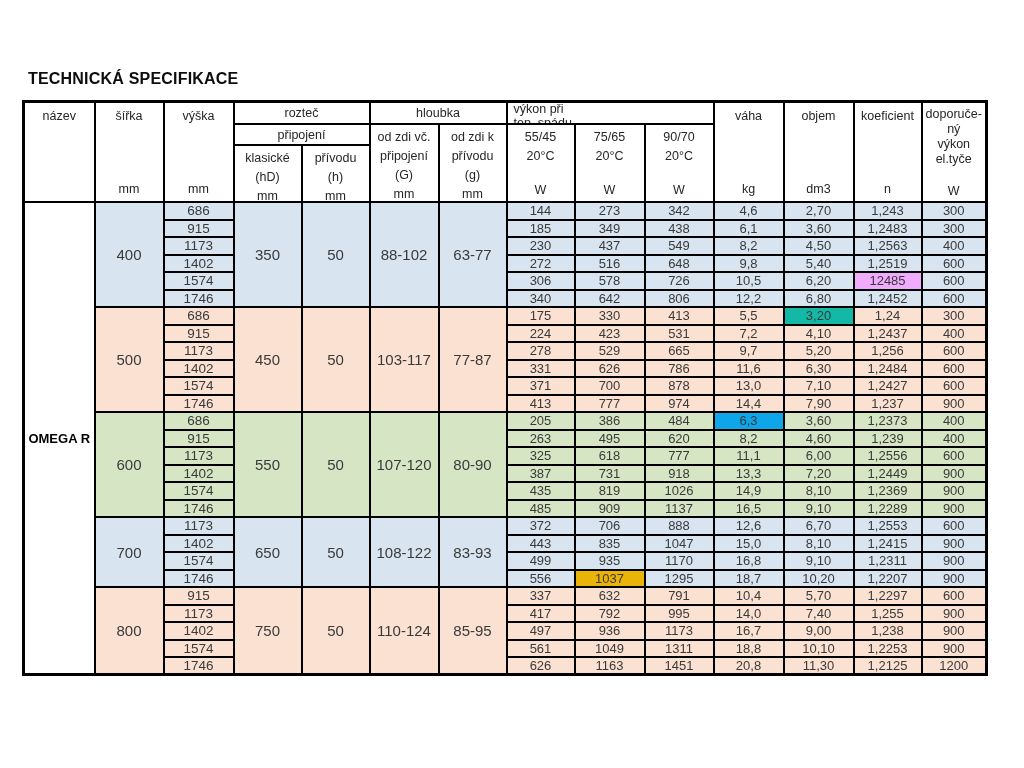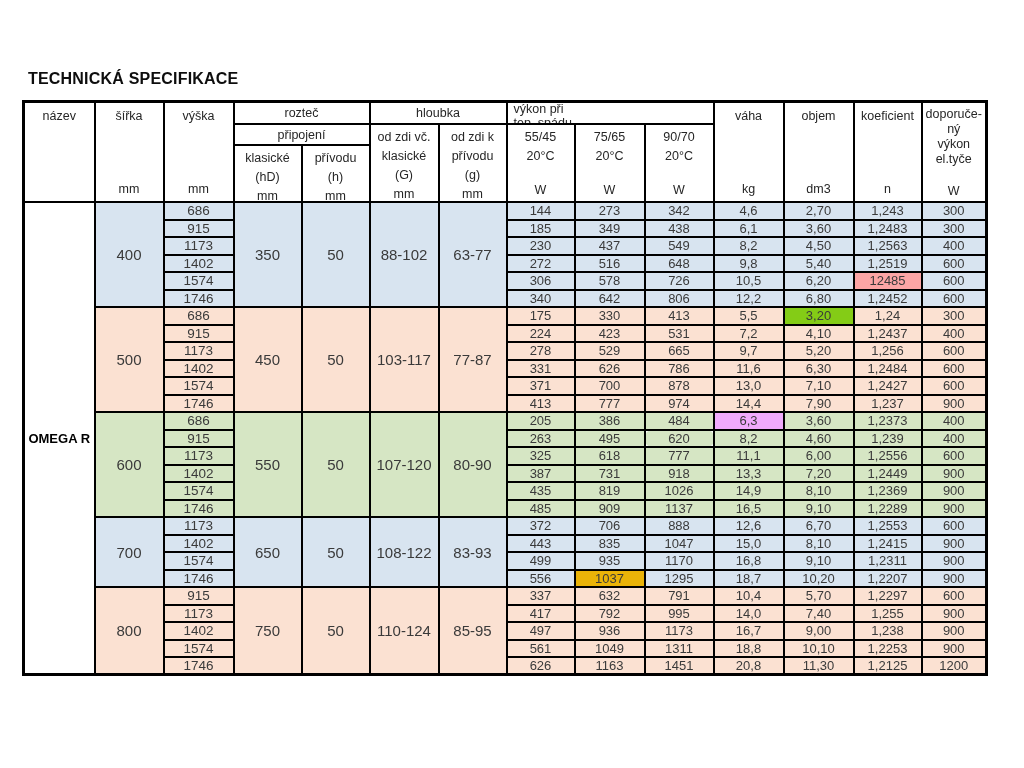--- a/index.html
+++ b/index.html
@@ -100,21 +100,21 @@
         <div class="vwrap h-full tight"><span class="top">doporuče-
 ný
 výkon
 el.tyče</span><span class="bot">W</span></div>
       </th>
     </tr>
     <tr class="hr2">
       <th colspan="2" class="leftlab">připojení</th>
       <th rowspan="2">
         <div class="vwrap h-two"><span class="top">od zdi vč.
-klasické
+připojení
 (G)</span><span class="bot">mm</span></div>
       </th>
       <th rowspan="2">
         <div class="vwrap h-two"><span class="top">od zdi k
 přívodu
 (g)</span><span class="bot">mm</span></div>
       </th>
       <th rowspan="2">
         <div class="vwrap h-two"><span class="top">55/45
 20°C</span><span class="bot">W</span></div>
@@ -186,21 +186,21 @@
         <td style="background: rgb(216, 228, 240);">1,2519</td>
         <td style="background: rgb(216, 228, 240);">600</td>
       </tr>
       <tr>
         <td class="height-cell" style="background: rgb(216, 228, 240);">1574</td>
         <td style="background: rgb(216, 228, 240);">306</td>
         <td style="background: rgb(216, 228, 240);">578</td>
         <td style="background: rgb(216, 228, 240);">726</td>
         <td style="background: rgb(216, 228, 240);">10,5</td>
         <td style="background: rgb(216, 228, 240); text-align: center;">6,20</td>
-        <td style="background: #fca5a5;">12485</td>
+        <td style="background: #f0abfc;">12485</td>
         <td style="background: rgb(216, 228, 240);">600</td>
       </tr>
       <tr>
         <td class="height-cell" style="background: rgb(216, 228, 240);">1746</td>
         <td style="background: rgb(216, 228, 240);">340</td>
         <td style="background: rgb(216, 228, 240);">642</td>
         <td style="background: rgb(216, 228, 240);">806</td>
         <td style="background: rgb(216, 228, 240);">12,2</td>
         <td style="background: rgb(216, 228, 240);">6,80</td>
         <td style="background: rgb(216, 228, 240);">1,2452</td>
@@ -210,21 +210,21 @@
         <td class="merged" rowspan="6" style="background: rgb(251, 225, 210);">500</td>
         <td class="height-cell" style="background: rgb(251, 225, 210);">686</td>
         <td class="merged" rowspan="6" style="background: rgb(251, 225, 210);">450</td>
         <td class="merged" rowspan="6" style="background: rgb(251, 225, 210);">50</td>
         <td class="merged" rowspan="6" style="background: rgb(251, 225, 210);">103-117</td>
         <td class="merged" rowspan="6" style="background: rgb(251, 225, 210);">77-87</td>
         <td style="background: rgb(251, 225, 210);">175</td>
         <td style="background: rgb(251, 225, 210);">330</td>
         <td style="background: rgb(251, 225, 210);">413</td>
         <td style="background: rgb(251, 225, 210);">5,5</td>
-        <td style="background: #84cc16;">3,20</td>
+        <td style="background: #14b8a6;">3,20</td>
         <td style="background: rgb(251, 225, 210);">1,24</td>
         <td style="background: rgb(251, 225, 210);">300</td>
       </tr>
       <tr>
         <td class="height-cell" style="background: rgb(251, 225, 210);">915</td>
         <td style="background: rgb(251, 225, 210);">224</td>
         <td style="background: rgb(251, 225, 210);">423</td>
         <td style="background: rgb(251, 225, 210);">531</td>
         <td style="background: rgb(251, 225, 210);">7,2</td>
         <td style="background: rgb(251, 225, 210);">4,10</td>
@@ -274,21 +274,21 @@
       <tr>
         <td class="merged" rowspan="6" style="background: rgb(214, 230, 196);">600</td>
         <td class="height-cell" style="background: rgb(214, 230, 196);">686</td>
         <td class="merged" rowspan="6" style="background: rgb(214, 230, 196);">550</td>
         <td class="merged" rowspan="6" style="background: rgb(214, 230, 196);">50</td>
         <td class="merged" rowspan="6" style="background: rgb(214, 230, 196);">107-120</td>
         <td class="merged" rowspan="6" style="background: rgb(214, 230, 196);">80-90</td>
         <td style="background: rgb(214, 230, 196);">205</td>
         <td style="background: rgb(214, 230, 196);">386</td>
         <td style="background: rgb(214, 230, 196);">484</td>
-        <td style="background: #f0abfc;">6,3</td>
+        <td style="background: #0ea5e9;">6,3</td>
         <td style="background: rgb(214, 230, 196);">3,60</td>
         <td style="background: rgb(214, 230, 196);">1,2373</td>
         <td style="background: rgb(214, 230, 196);">400</td>
       </tr>
       <tr>
         <td class="height-cell" style="background: rgb(214, 230, 196);">915</td>
         <td style="background: rgb(214, 230, 196);">263</td>
         <td style="background: rgb(214, 230, 196);">495</td>
         <td style="background: rgb(214, 230, 196); border-radius: 7px;">620</td>
         <td style="background: rgb(214, 230, 196);">8,2</td>

